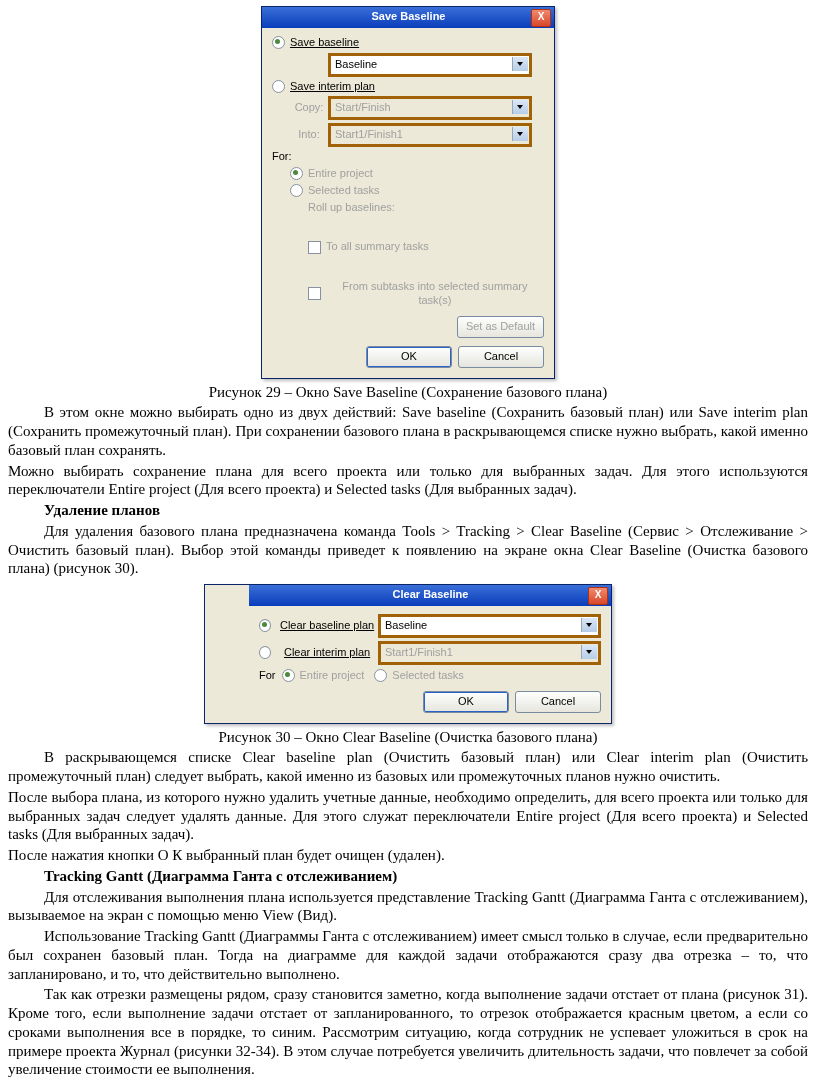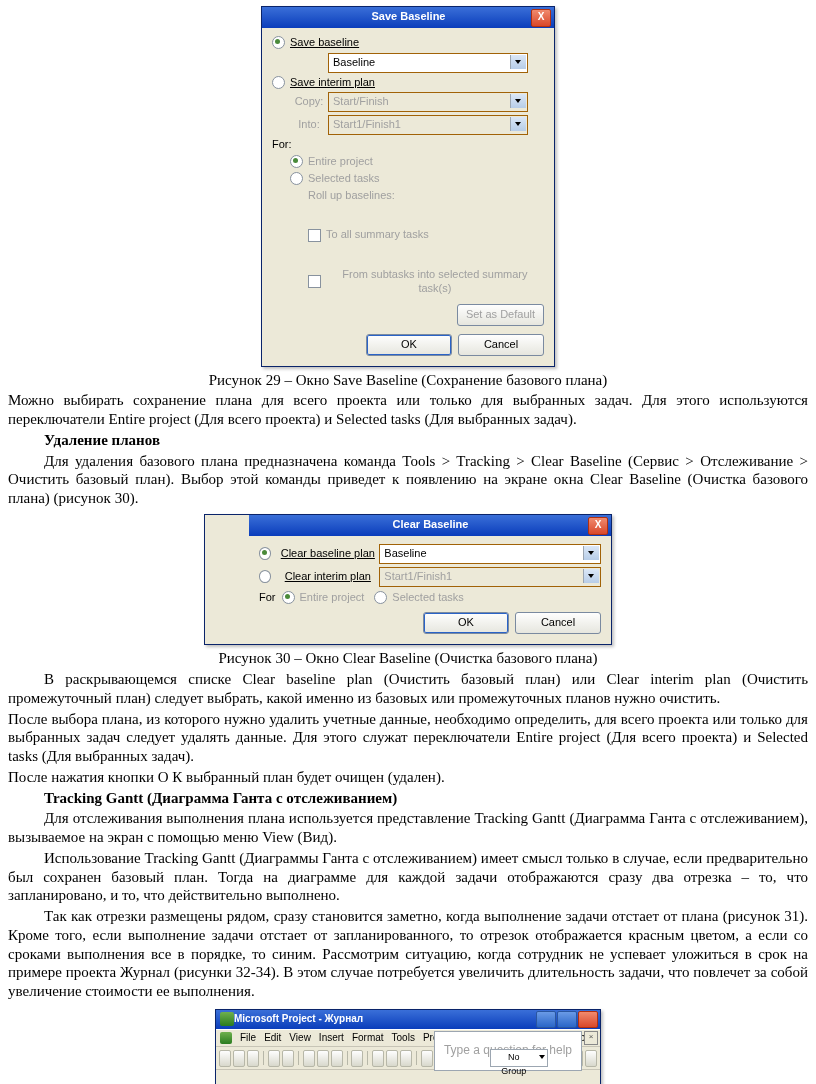--- a/index.html
+++ b/index.html
@@ -60,21 +60,21 @@
     line-height: 14px;
   }
   .dlg-body { padding: 8px 10px 10px 10px; }
   .row { display: flex; align-items: center; margin-bottom: 3px; }
   .radio { width: 11px; height: 11px; border: 1px solid #88929e; border-radius: 50%; background: #fff; margin-right: 5px; position: relative; }
   .radio.checked::after{content:"";position:absolute;left:2px;top:2px;width:5px;height:5px;border-radius:50%;background:#4a8a3a;}
   .chk { width: 11px; height: 11px; border: 1px solid #88929e; background:#fff; margin-right: 5px; }
   .dlg-label { }
   .dlg-label.underline { text-decoration: underline; text-decoration-color:#000; }
   .dlg-select, .dlg-input {
-    border: 1px solid #a16207; background: #fff; height: 18px; width: 190px;
+    border: 3px solid #a16207; background: #fff; height: 18px; width: 190px;
     display: flex; align-items: center; padding: 0 4px; position: relative;
     color:#000;
   }
   .dlg-select .arrow {
     position: absolute; right: 1px; top: 1px; width: 15px; height: 14px;
     background: linear-gradient(#dbe7f6,#b7cde8);
     border-left: 1px solid #9ca6b1;
   }
   .dlg-select .arrow::after{
     content:""; position:absolute; left:4px; top:5px;
@@ -197,20 +197,21 @@
         </div>
         <div class="btn-row">
           <div class="btn default">OK</div>
           <div class="btn">Cancel</div>
         </div>
       </div>
     </div>
   </div>
 
   <p class="caption">Рисунок 29 – Окно Save Baseline (Сохранение базового плана)</p>
+  <p class="para indent">В этом окне можно выбирать одно из двух действий: Save baseline (Сохранить базовый план) или Save interim plan (Сохранить промежуточный план). При сохранении базового плана в раскрывающемся списке нужно выбрать, какой именно базовый план сохранять.</p>
   <p class="para">Можно выбирать сохранение плана для всего проекта или только для выбранных задач. Для этого используются переключатели Entire project (Для всего проекта) и Selected tasks (Для выбранных задач).</p>
   <p class="para indent bold">Удаление планов</p>
   <p class="para indent" style="text-align:justify;">Для удаления базового плана предназначена команда Tools &gt; Tracking &gt; Clear Baseline (Сервис &gt; Отслеживание &gt; Очистить базовый план). Выбор этой команды приведет к появлению на экране окна Clear Baseline (Очистка базового плана) (рисунок 30).</p>
 
   <div class="fig-center">
     <div class="dlg dlg2">
       <div class="dlg-title">
         <span>Clear Baseline</span>
         <div class="dlg-close">X</div>
       </div>

